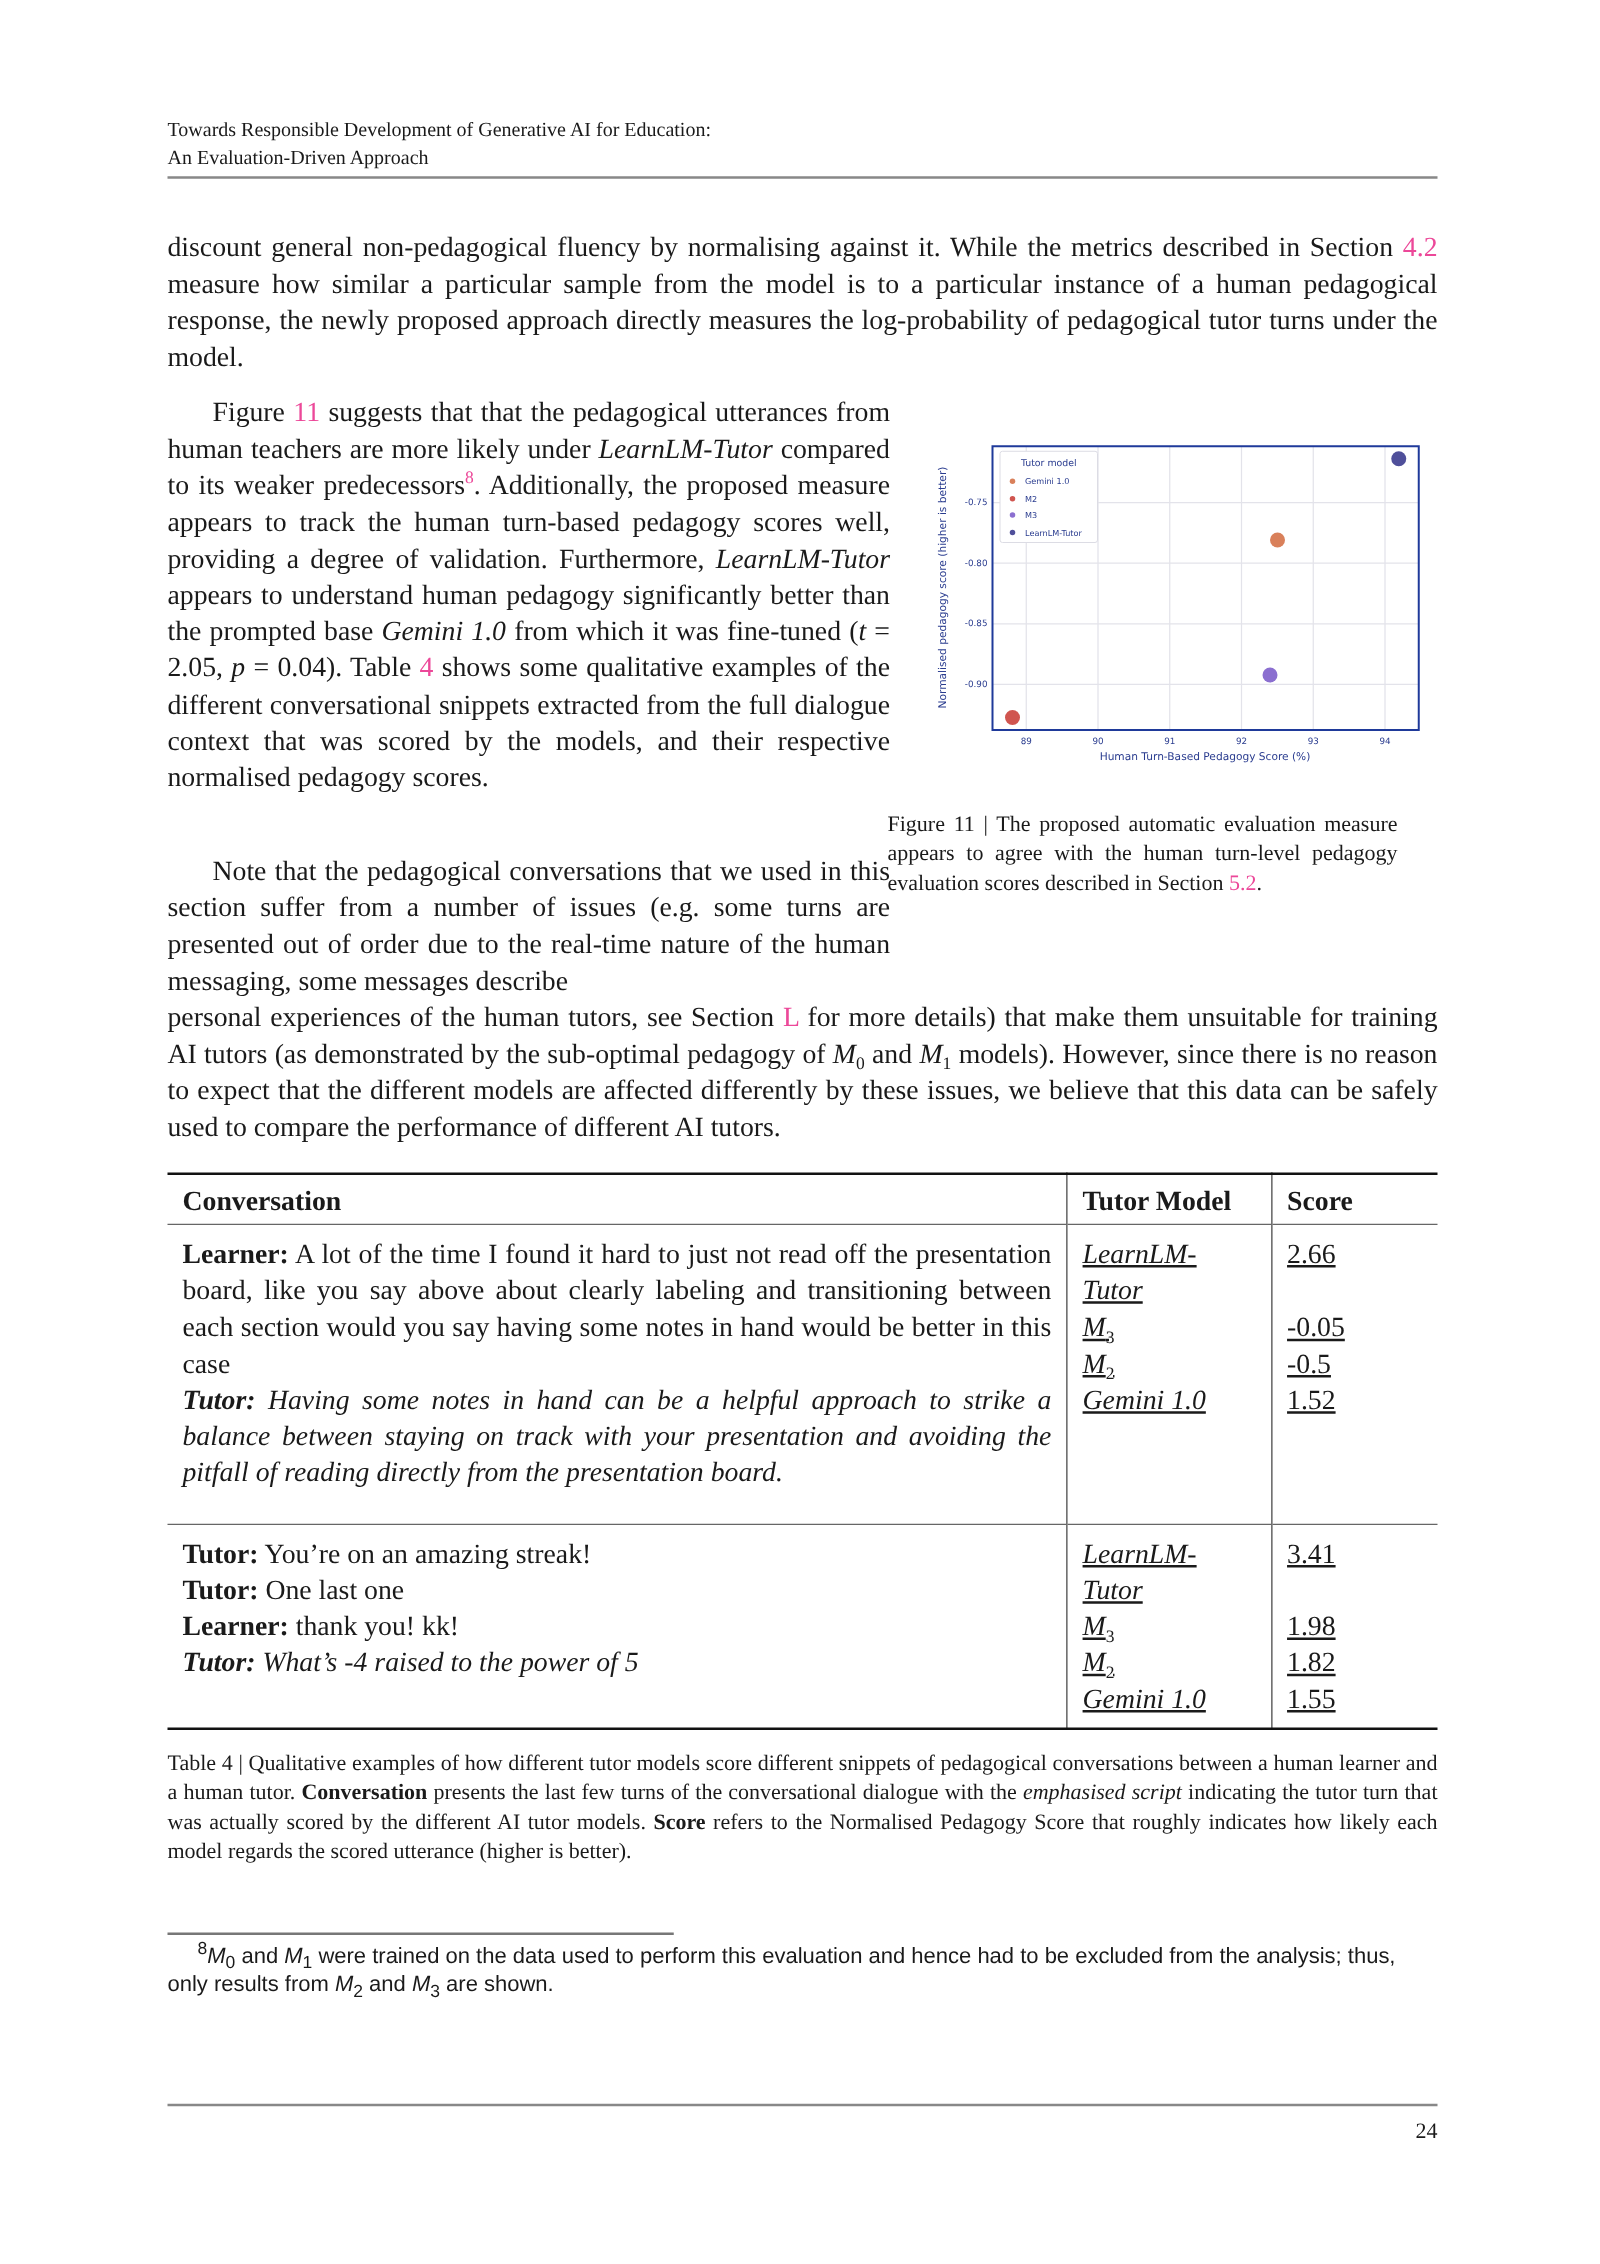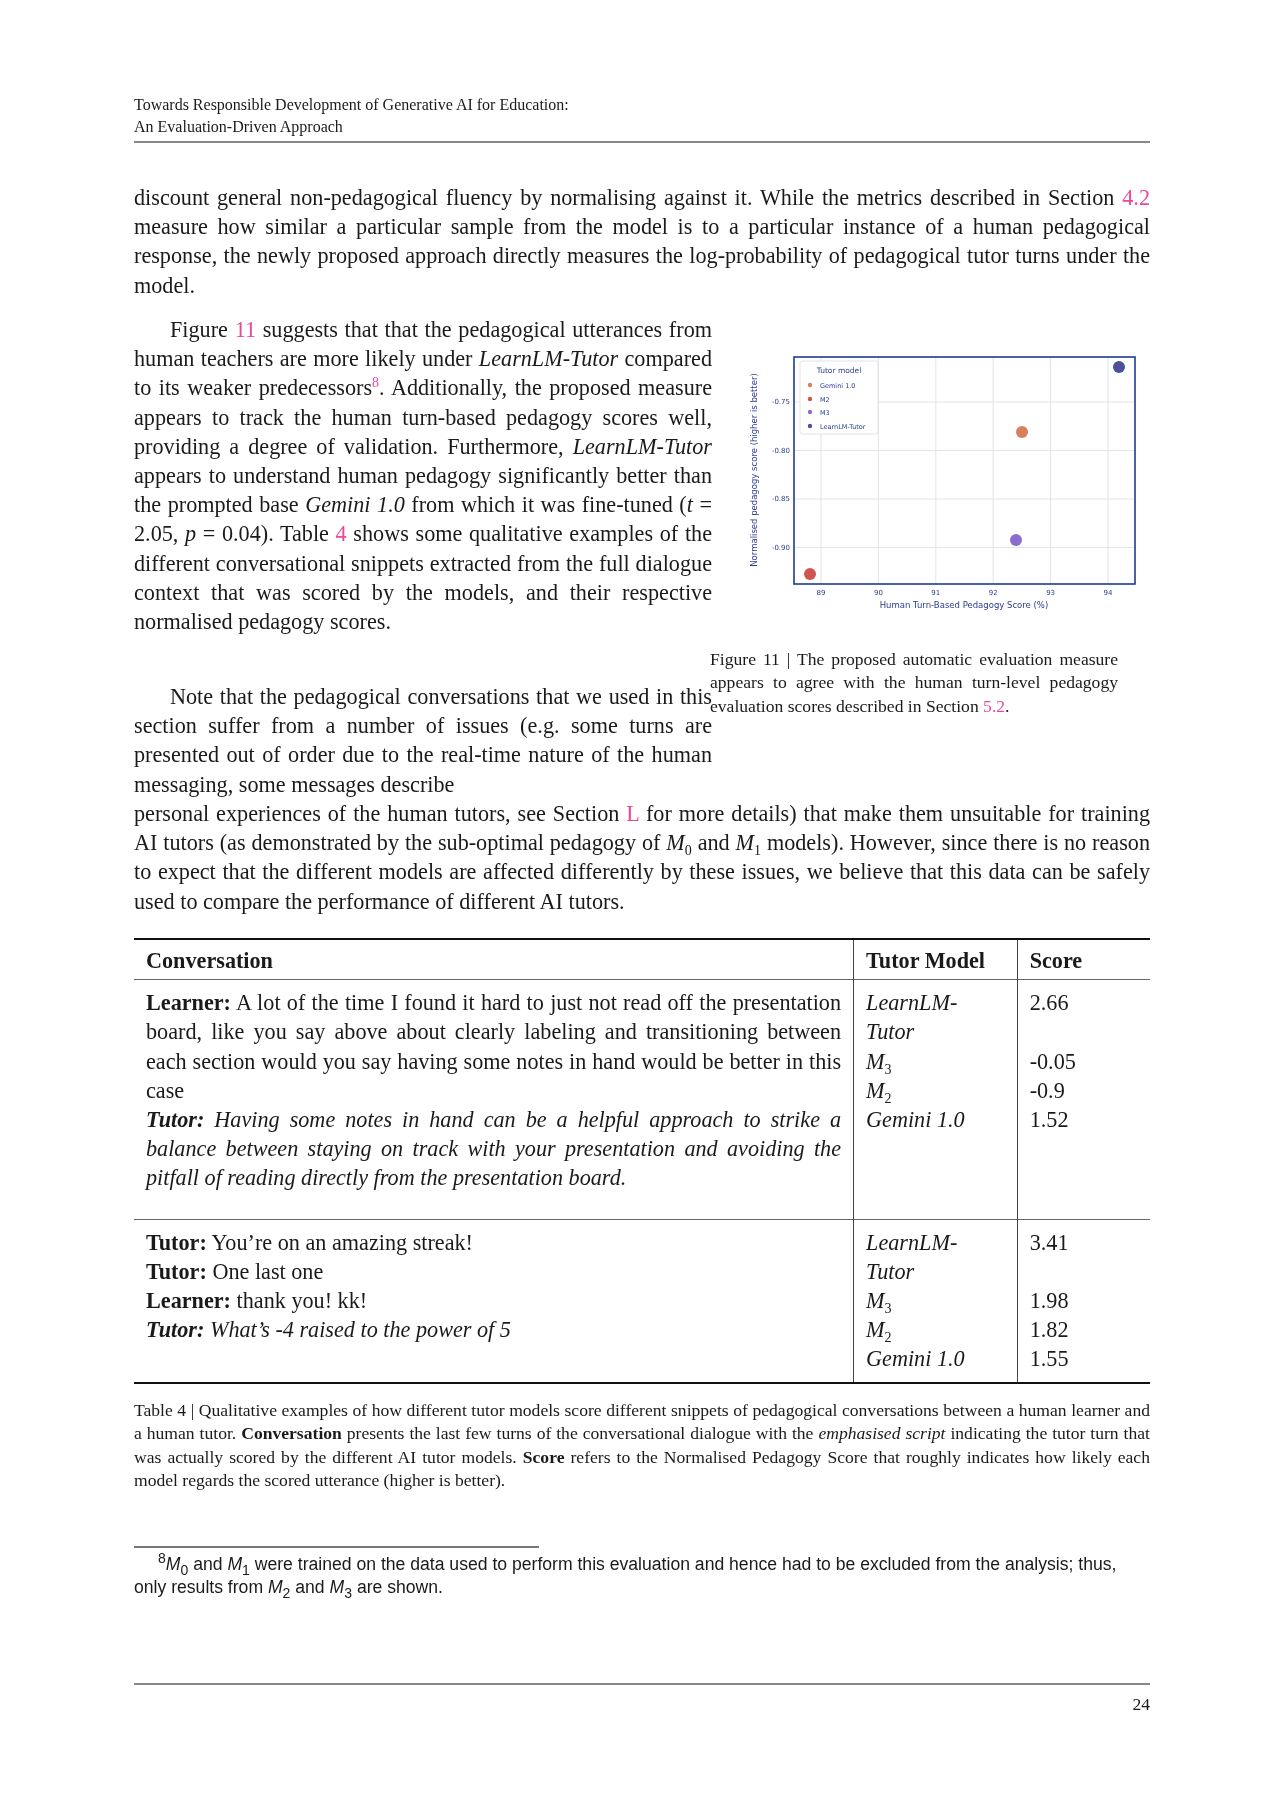--- a/index.html
+++ b/index.html
@@ -21,21 +21,21 @@
   table.t4 { position: absolute; left: 134px; top: 938px; width: 1016px; border-collapse: collapse; font-family: "Liberation Serif", serif; font-size: 22.2px; line-height: 29.2px; }
   table.t4 th { text-align: left; font-weight: bold; padding: 6px 12px 4px 12px; }
   table.t4 td { vertical-align: top; padding: 8px 12px 8px 12px; }
   .top-rule { border-top: 2px solid #111; }
   .mid-rule { border-top: 1.5px solid #666; }
   .bot-rule { border-bottom: 2.5px solid #111; }
   .vsep { border-left: 1.3px solid #444; }
   .col-conv { width: 712px; text-align: justify; }
   .col-model { width: 140px; }
   .col-score { width: 110px; }
-  .model-cell div, .score-cell div { height: 29.2px; }
+  .model-cell div, .score-cell div { height: 29.2px; text-decoration: underline; }
   .tbl-caption { position: absolute; left: 134px; top: 1399px; width: 1016px; font-family: "Liberation Serif", serif; font-size: 17.6px; line-height: 23.4px; text-align: justify; margin: 0; }
   .fn-rule { position: absolute; left: 134px; top: 1546px; width: 405px; height: 1.5px; background: #777; }
   .footnote { position: absolute; left: 134px; top: 1553px; width: 1016px; font-family: Liberation Sans, sans-serif; font-size: 17.6px; line-height: 23.4px; margin: 0; text-indent: 24px; }
   .foot-rule { position: absolute; left: 134px; top: 1683px; width: 1016px; height: 2px; background: #888; }
   .page-num { position: absolute; right: 130px; top: 1694px; font-family: "Liberation Serif", serif; font-size: 17.6px; text-align: center; }
 </style>
 </head>
 <body>
 
 <div class="running-head">
@@ -126,21 +126,21 @@
         <div><i>LearnLM-</i></div>
         <div><i>Tutor</i></div>
         <div><i>M</i><sub>3</sub></div>
         <div><i>M</i><sub>2</sub></div>
         <div><i>Gemini 1.0</i></div>
       </td>
       <td class="col-score vsep score-cell">
         <div>2.66</div>
         <div></div>
         <div>-0.05</div>
-        <div>-0.9</div>
+        <div>-0.5</div>
         <div>1.52</div>
       </td>
     </tr>
     <tr class="mid-rule bot-rule">
       <td class="col-conv">
         <b>Tutor:</b><span> You’re on an amazing streak!</span><br>
         <b>Tutor:</b><span> One last one</span><br>
         <b>Learner:</b><span> thank you! kk!</span><br>
         <b><i>Tutor:</i></b><i> What’s -4 raised to the power of 5</i>
       </td>

